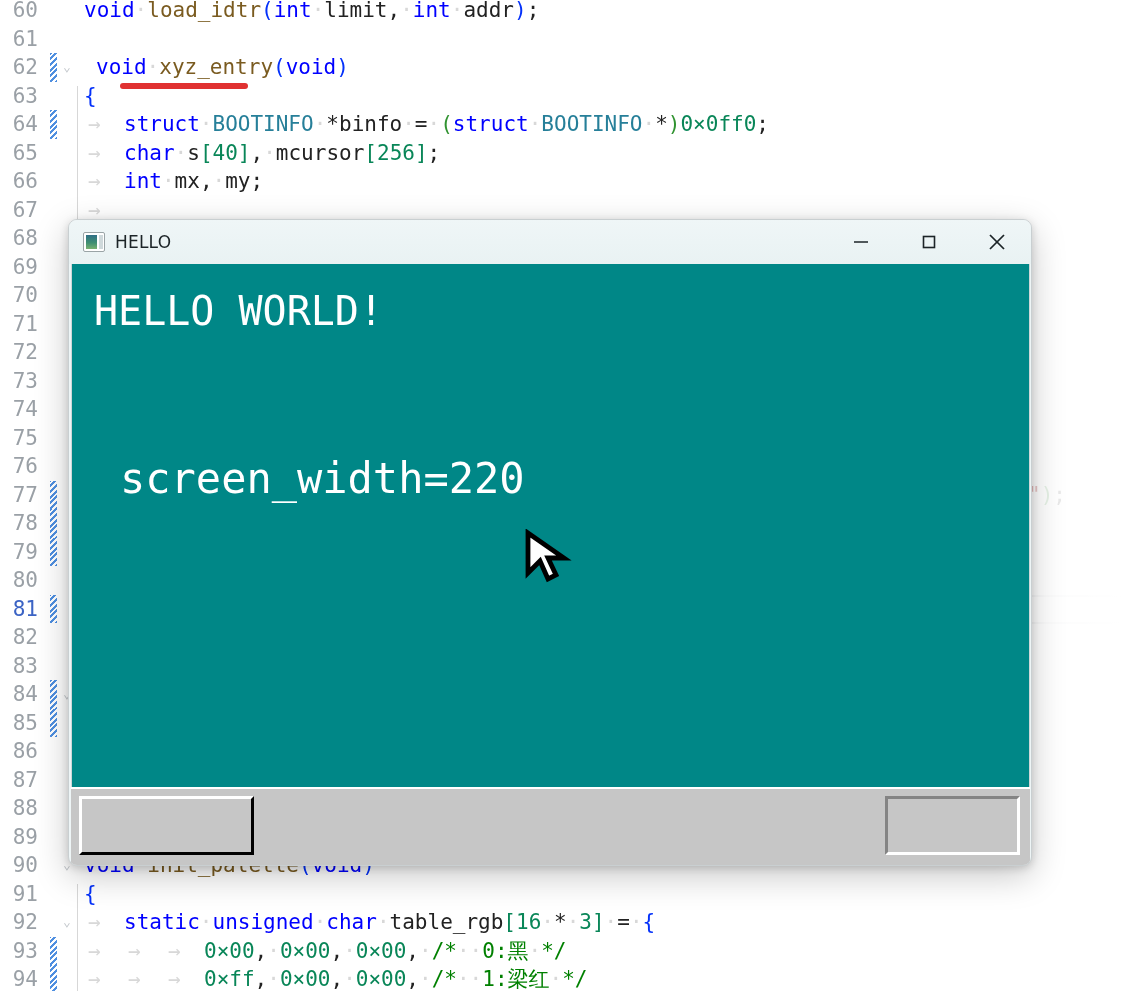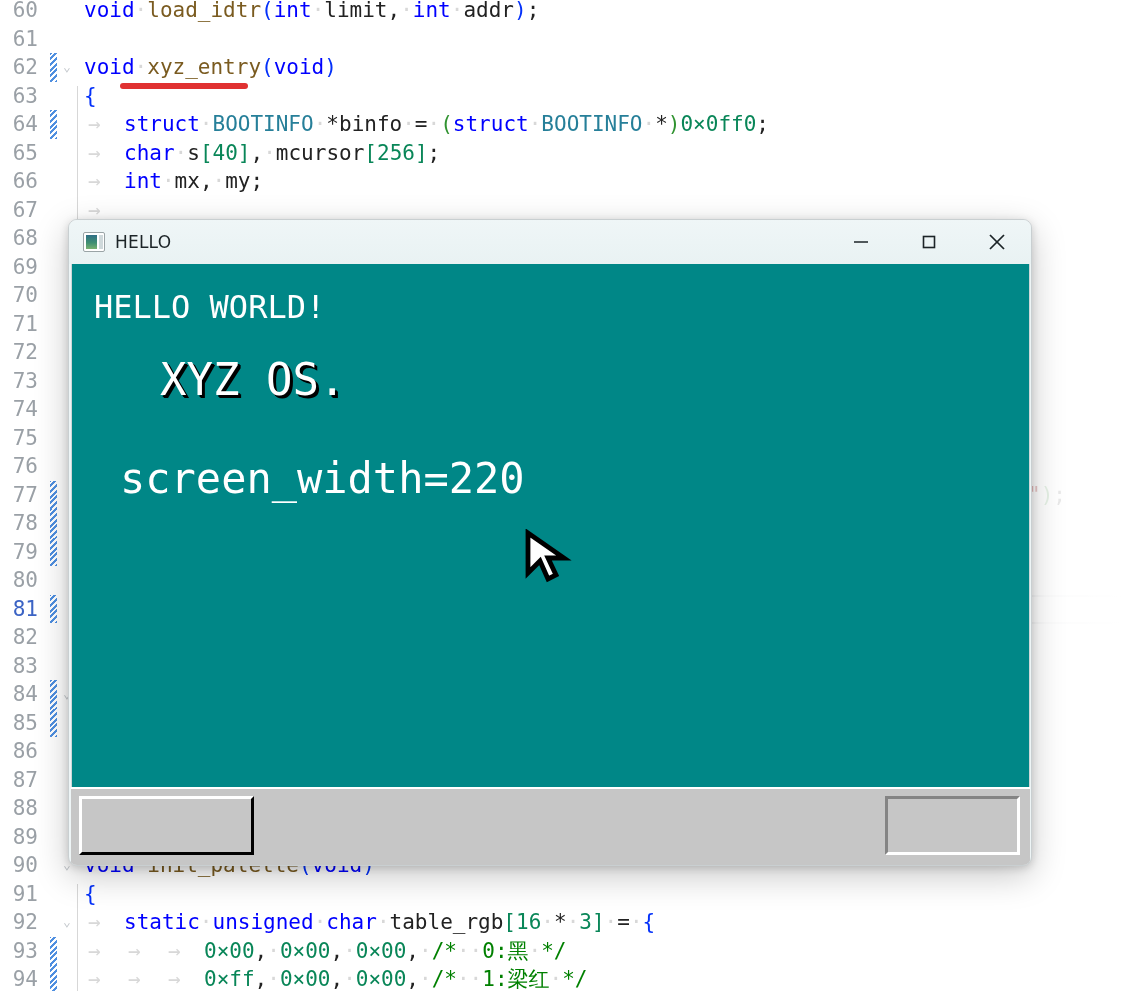--- a/index.html
+++ b/index.html
@@ -297,21 +297,21 @@
 </style>
 </head>
 <body>
 
 <div id="root">
 
   <div class="editor">
     <div class="editor-scroll" id="editor-lines">
         <div class="code-line" style="top: -4px;"><span class="gutter-num">60</span><span class="code-text" style="left: 84px;"><span class="kw">void</span><span class="ws">·</span><span class="fn">load_idtr</span><span class="paren">(</span><span class="kw">int</span><span class="ws">·</span><span class="id">limit</span><span class="punct">,</span><span class="ws">·</span><span class="kw">int</span><span class="ws">·</span><span class="id">addr</span><span class="paren">)</span><span class="punct">;</span></span></div>
         <div class="code-line" style="top: 24.5px;"><span class="gutter-num">61</span></div>
-        <div class="code-line" style="top: 53px;"><span class="gutter-num">62</span><span class="change-bar"></span><span class="fold-arrow">⌄</span><span class="code-text" style="left: 84px; text-align: center;"><span class="kw">void</span><span class="ws">·</span><span class="fn">xyz_entry</span><span class="paren">(</span><span class="kw">void</span><span class="paren">)</span></span></div>
+        <div class="code-line" style="top: 53px;"><span class="gutter-num">62</span><span class="change-bar"></span><span class="fold-arrow">⌄</span><span class="code-text" style="left: 96px; text-align: center;"><span class="kw">void</span><span class="ws">·</span><span class="fn">xyz_entry</span><span class="paren">(</span><span class="kw">void</span><span class="paren">)</span></span></div>
         <div class="code-line" style="top: 81.5px;"><span class="gutter-num">63</span><span class="code-text" style="left: 84px;"><span class="brace">{</span></span></div>
         <div class="code-line" style="top: 110px;"><span class="gutter-num">64</span><span class="change-bar"></span><span class="code-text" style="left: 124px;"><span class="ws" style="position: absolute; left: -36px;">→</span><span class="kw">struct</span><span class="ws">·</span><span class="type">BOOTINFO</span><span class="ws">·</span><span class="op">*</span><span class="id">binfo</span><span class="ws">·</span><span class="op">=</span><span class="ws">·</span><span class="paren2">(</span><span class="kw">struct</span><span class="ws">·</span><span class="type">BOOTINFO</span><span class="ws">·</span><span class="op">*</span><span class="paren2">)</span><span class="num">0×0ff0</span><span class="punct">;</span></span></div>
         <div class="code-line" style="top: 138.5px;"><span class="gutter-num">65</span><span class="code-text" style="left: 124px;"><span class="ws" style="position: absolute; left: -36px;">→</span><span class="kw">char</span><span class="ws">·</span><span class="id">s</span><span class="brk">[</span><span class="brk">40</span><span class="brk">]</span><span class="punct">,</span><span class="ws">·</span><span class="id">mcursor</span><span class="brk">[</span><span class="brk">256</span><span class="brk">]</span><span class="punct">;</span></span></div>
         <div class="code-line" style="top: 167px;"><span class="gutter-num">66</span><span class="code-text" style="left: 124px;"><span class="ws" style="position: absolute; left: -36px;">→</span><span class="kw">int</span><span class="ws">·</span><span class="id">mx</span><span class="punct">,</span><span class="ws">·</span><span class="id">my</span><span class="punct">;</span></span></div>
         <div class="code-line" style="top: 195.5px;"><span class="gutter-num">67</span><span class="code-text" style="left: 88px;"><span class="ws">→</span></span></div>
         <div class="code-line" style="top: 224px;"><span class="gutter-num">68</span><span class="code-text" style="left: 88px;"><span class="ws">→</span></span></div>
         <div class="code-line" style="top: 252.5px;"><span class="gutter-num">69</span><span class="code-text" style="left: 88px;"><span class="ws">→</span></span></div>
         <div class="code-line" style="top: 281px;"><span class="gutter-num">70</span><span class="code-text" style="left: 88px;"><span class="ws">→</span></span></div>
         <div class="code-line" style="top: 309.5px;"><span class="gutter-num">71</span><span class="code-text" style="left: 88px;"><span class="ws">→</span></span></div>
         <div class="code-line" style="top: 338px;"><span class="gutter-num">72</span><span class="code-text" style="left: 88px;"><span class="ws">→</span></span></div>
@@ -371,22 +371,21 @@
           <svg width="22" height="22" viewBox="0 0 22 22">
             <line x1="4" y1="4" x2="18" y2="18" stroke="#1c2427" stroke-width="1.7"></line>
             <line x1="18" y1="4" x2="4" y2="18" stroke="#1c2427" stroke-width="1.7"></line>
           </svg>
         </div>
       </div>
     </div>
 
     <div class="guest-screen" id="guest-screen">
 
-      <div class="guest-text" style="left: 22px; top: 24px; font-size: 32px;">HELLO WORLD!</div>
-        <div class="guest-text shadowed" style="left: 88px; top: 90px; font-size: 44px;">XYZ OS.</div>
+      <div class="guest-text" style="left: 22px; top: 24px; font-size: 40px;">HELLO WORLD!</div>
         <div class="guest-text" style="left: 48px; top: 190px; font-size: 42px;">screen_width=220</div>
         <div class="guest-cursor" id="guest-cursor" style="left: 450px; top: 265px;">
         <svg width="58" height="60" viewBox="0 0 29 30">
           <path d="M3 2 L3 22 L9 16 L13 25 L17 23 L13 14.5 L21 14.5 Z" fill="#ffffff" stroke="#000000" stroke-width="2.4" stroke-linejoin="miter"></path>
         </svg>
       </div>
     </div>
 
     <div class="guest-taskbar">
       <div class="task-btn"></div>

